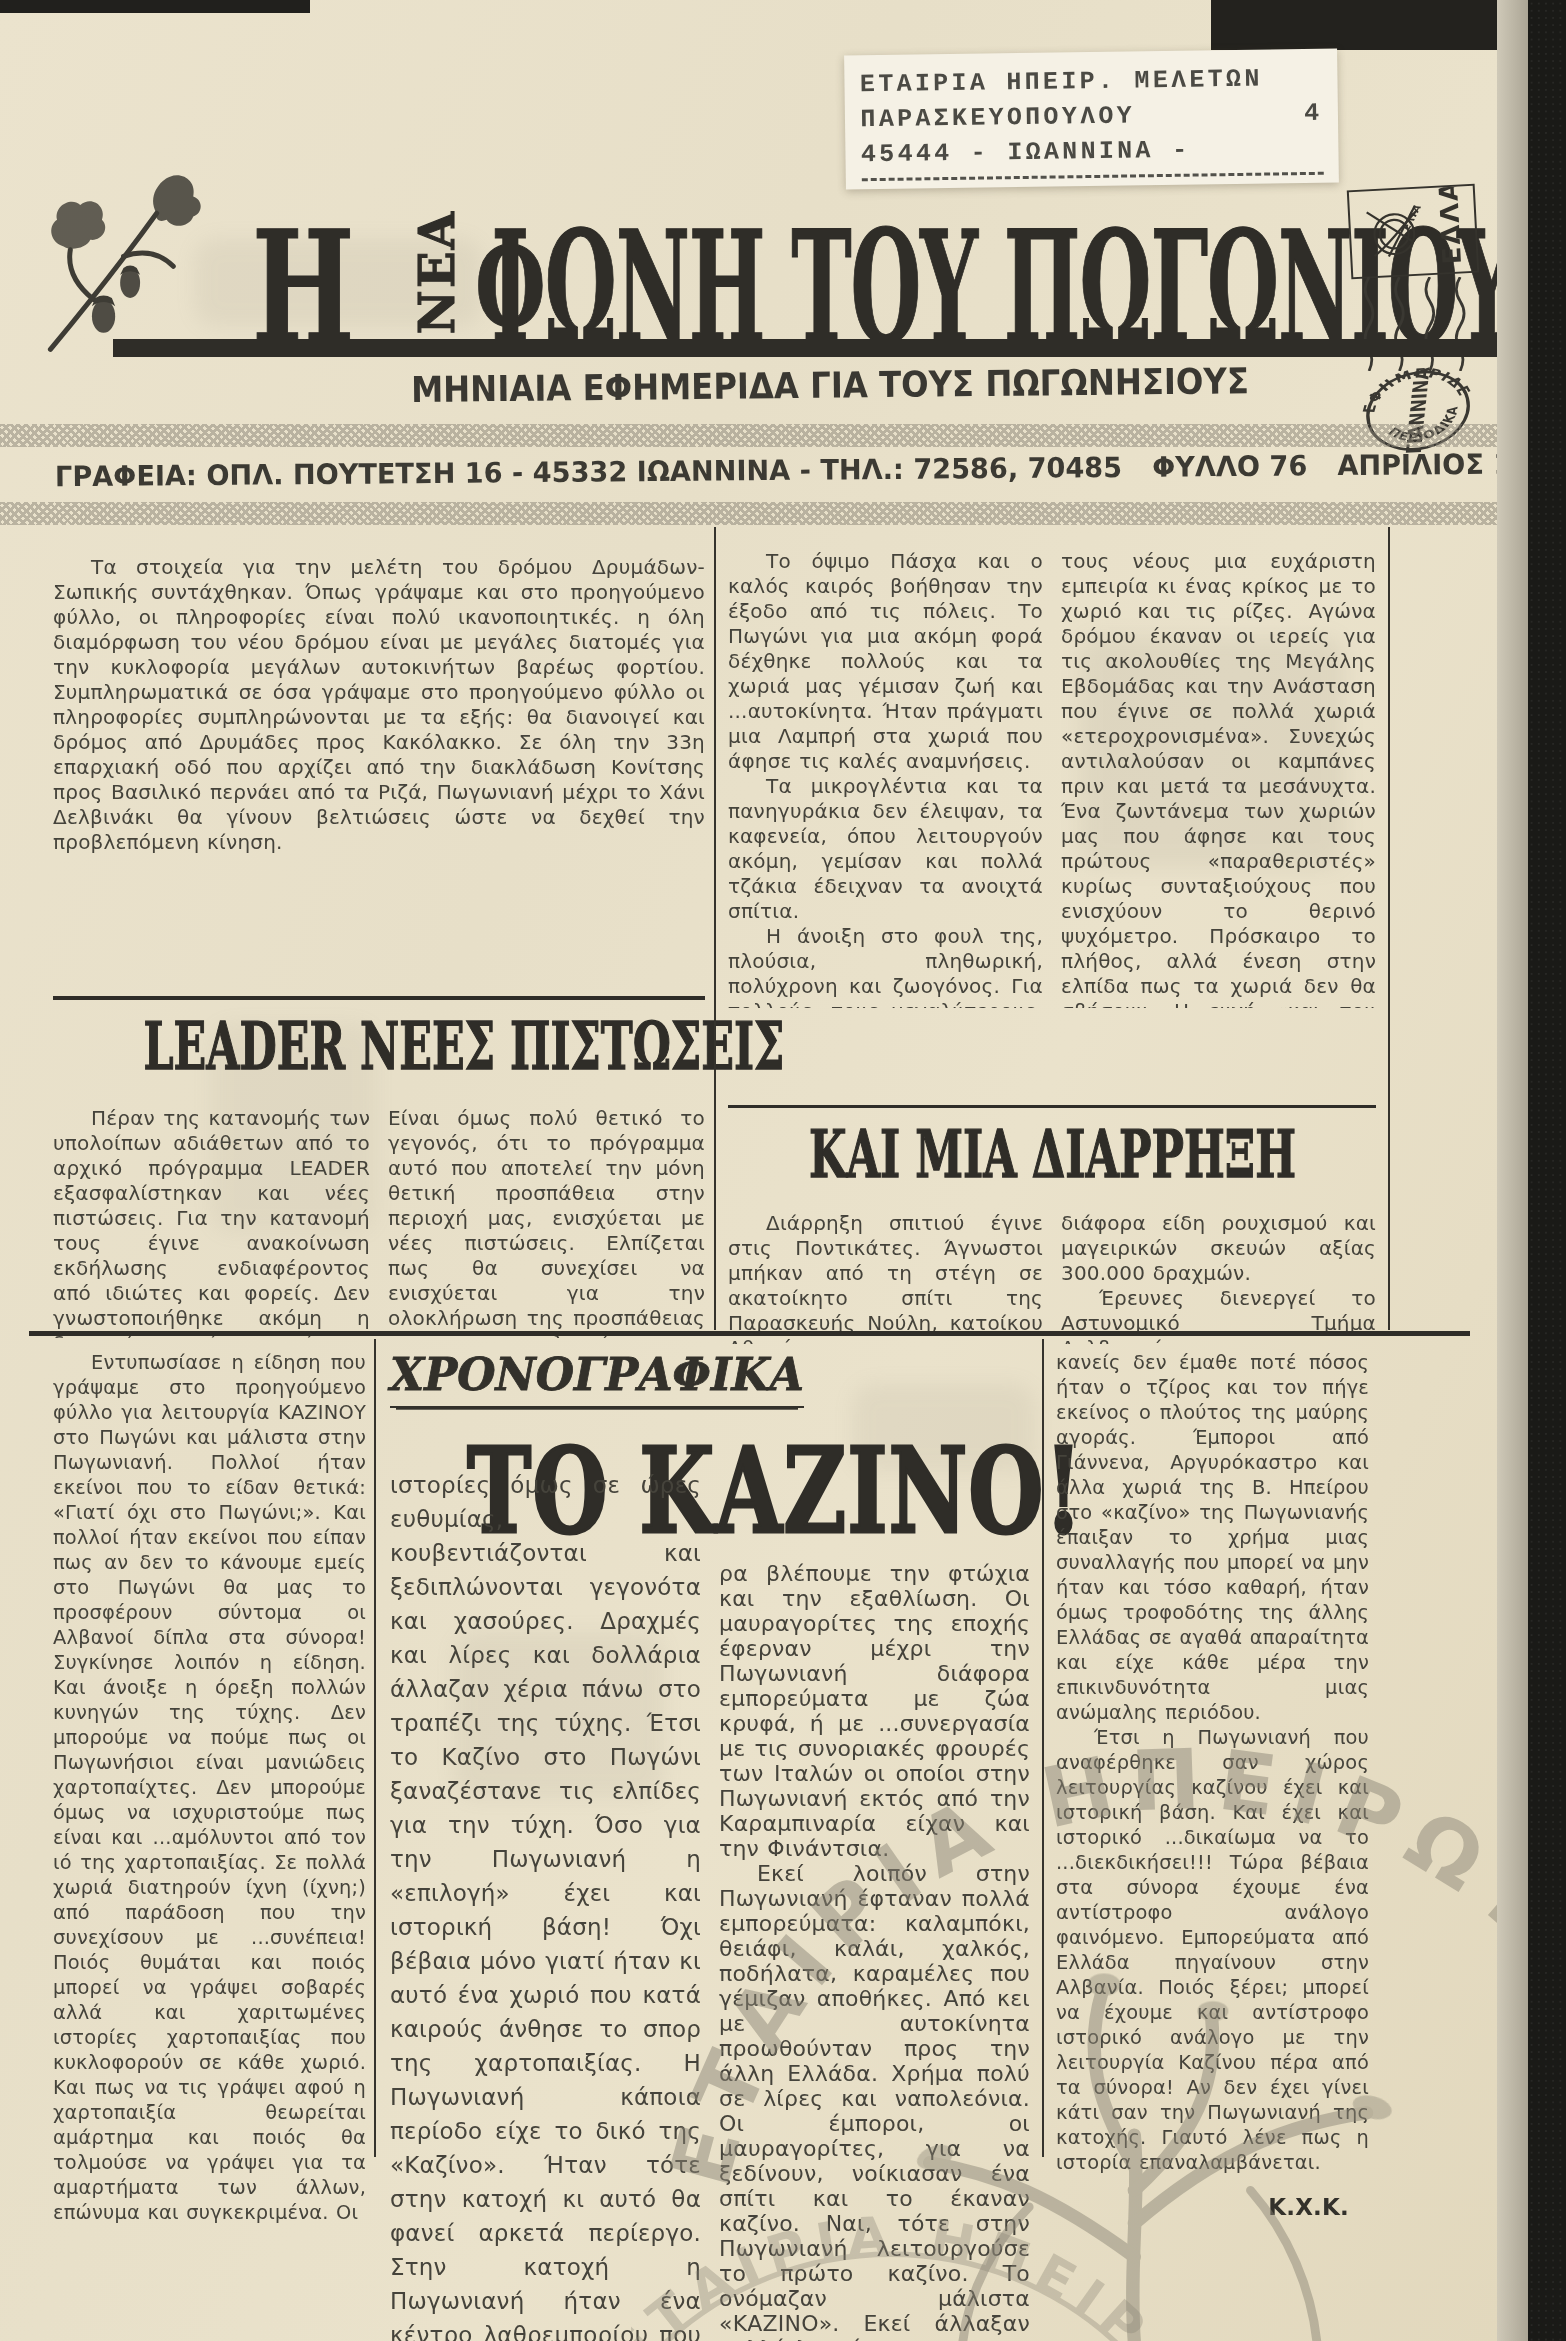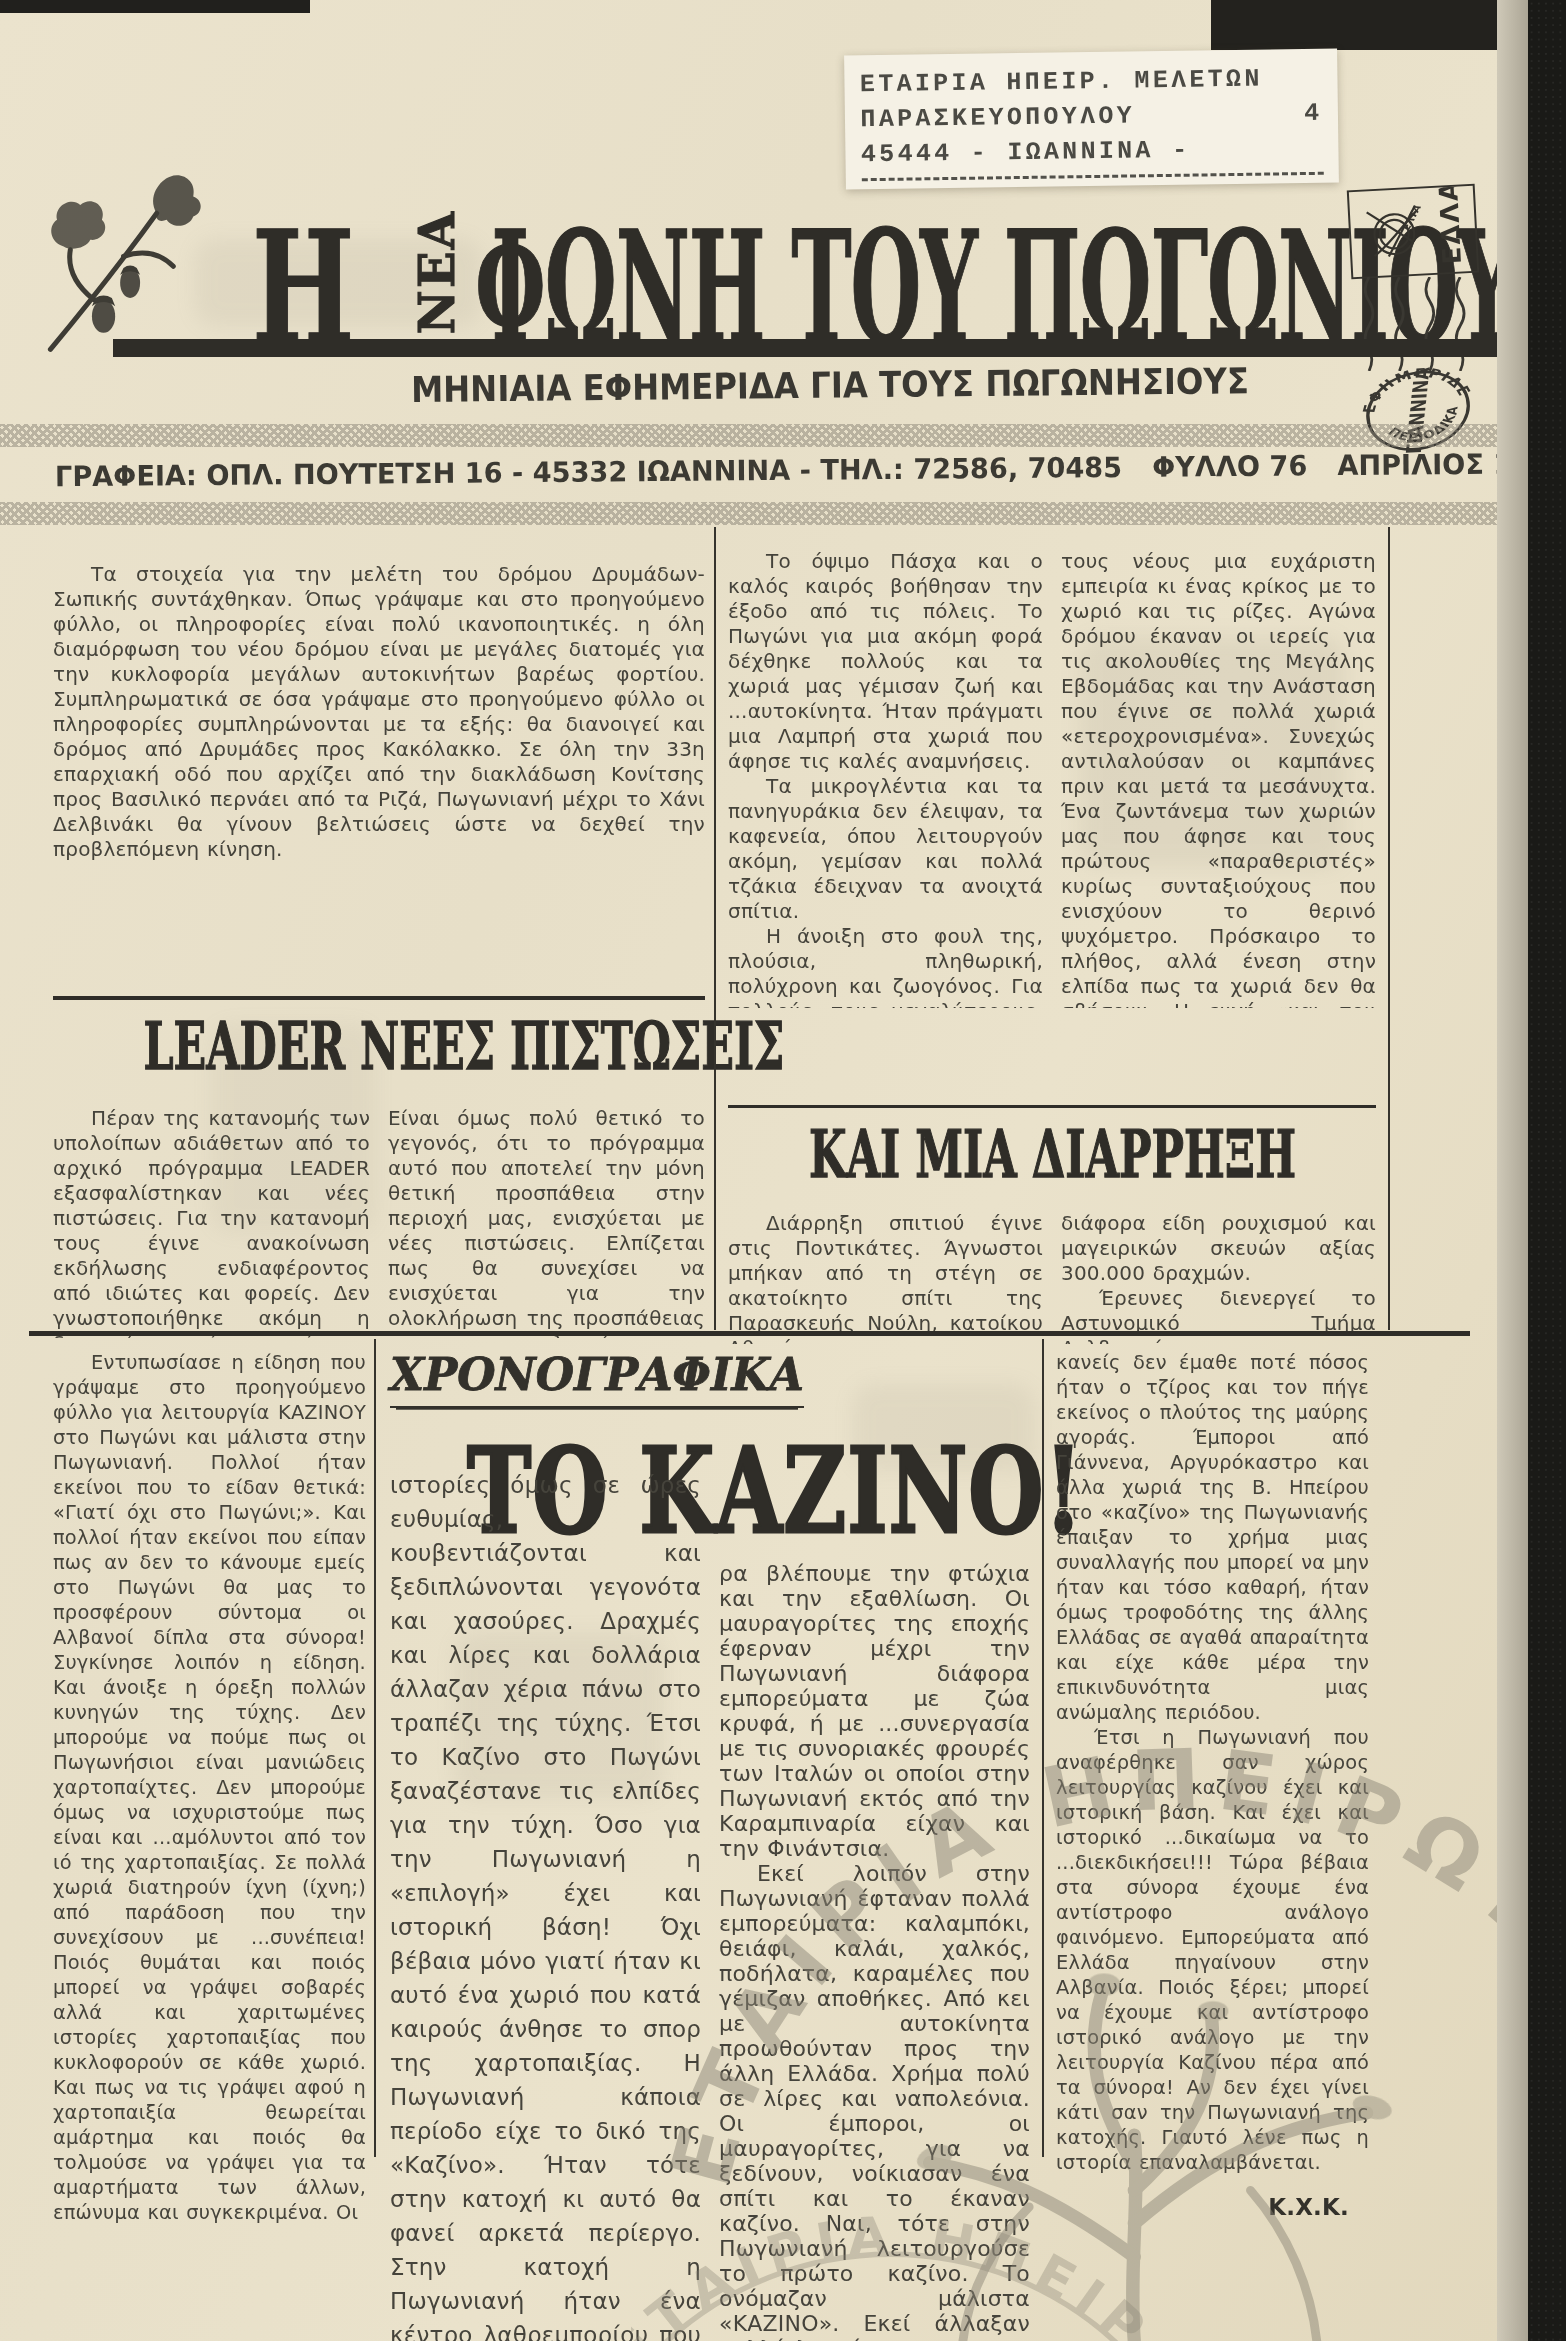--- a/index.html
+++ b/index.html
@@ -129,21 +129,21 @@
   <div class="abs" style="left:55px;top:454px;width:1438px;transform:rotate(-0.5deg)">
     <div style="display:flex;gap:31px;align-items:baseline;white-space:nowrap;font-weight:700;color:#3c3a33;font-size:28px;transform:scale(0.97,1);transform-origin:left">
       <span>ΓΡΑΦΕΙΑ: ΟΠΛ. ΠΟΥΤΕΤΣΗ 16 - 45332 ΙΩΑΝΝΙΝΑ - ΤΗΛ.: 72586, 70485</span>
       <span>ΦΥΛΛΟ 76</span>
       <span>ΑΠΡΙΛΙΟΣ 1994</span>
     </div>
   </div>
   <div class="abs band" style="left:0;top:502px;width:1499px;height:23px"></div>
 
   <div class="abs" style="left:53px;top:527px;width:652px">
-    <div class="bodytext" style="margin-top:35px;font-size:20px;line-height:25px;height:299px;overflow:hidden">
+    <div class="bodytext" style="margin-top:28px;font-size:20px;line-height:25px;height:299px;overflow:hidden">
       <p class="ind">Τα στοιχεία για την μελέτη του δρόμου Δρυμάδων-Σωπικής συντάχθηκαν. Όπως γράψαμε και στο προηγούμενο φύλλο, οι πληροφορίες είναι πολύ ικανοποιητικές. η όλη διαμόρφωση του νέου δρόμου είναι με μεγάλες διατομές για την κυκλοφορία μεγάλων αυτοκινήτων βαρέως φορτίου. Συμπληρωματικά σε όσα γράψαμε στο προηγούμενο φύλλο οι πληροφορίες συμπληρώνονται με τα εξής: θα διανοιγεί και δρόμος από Δρυμάδες προς Κακόλακκο. Σε όλη την 33η επαρχιακή οδό που αρχίζει από την διακλάδωση Κονίτσης προς Βασιλικό περνάει από τα Ριζά, Πωγωνιανή μέχρι το Χάνι Δελβινάκι θα γίνουν βελτιώσεις ώστε να δεχθεί την προβλεπόμενη κίνηση.</p>
 
     </div>
   </div>
   <div class="abs ruleh" style="left:53px;top:996px;width:652px;height:3.9px"></div>
 
   <div class="abs" style="left:53px;top:1009px;width:652px">
     <div class="hcenter" style="line-height:62px">
       <span class="slab-line" style="font-size:55px;transform:scale(.78,1.2)">LEADER ΝΕΕΣ ΠΙΣΤΩΣΕΙΣ</span>
     </div>

